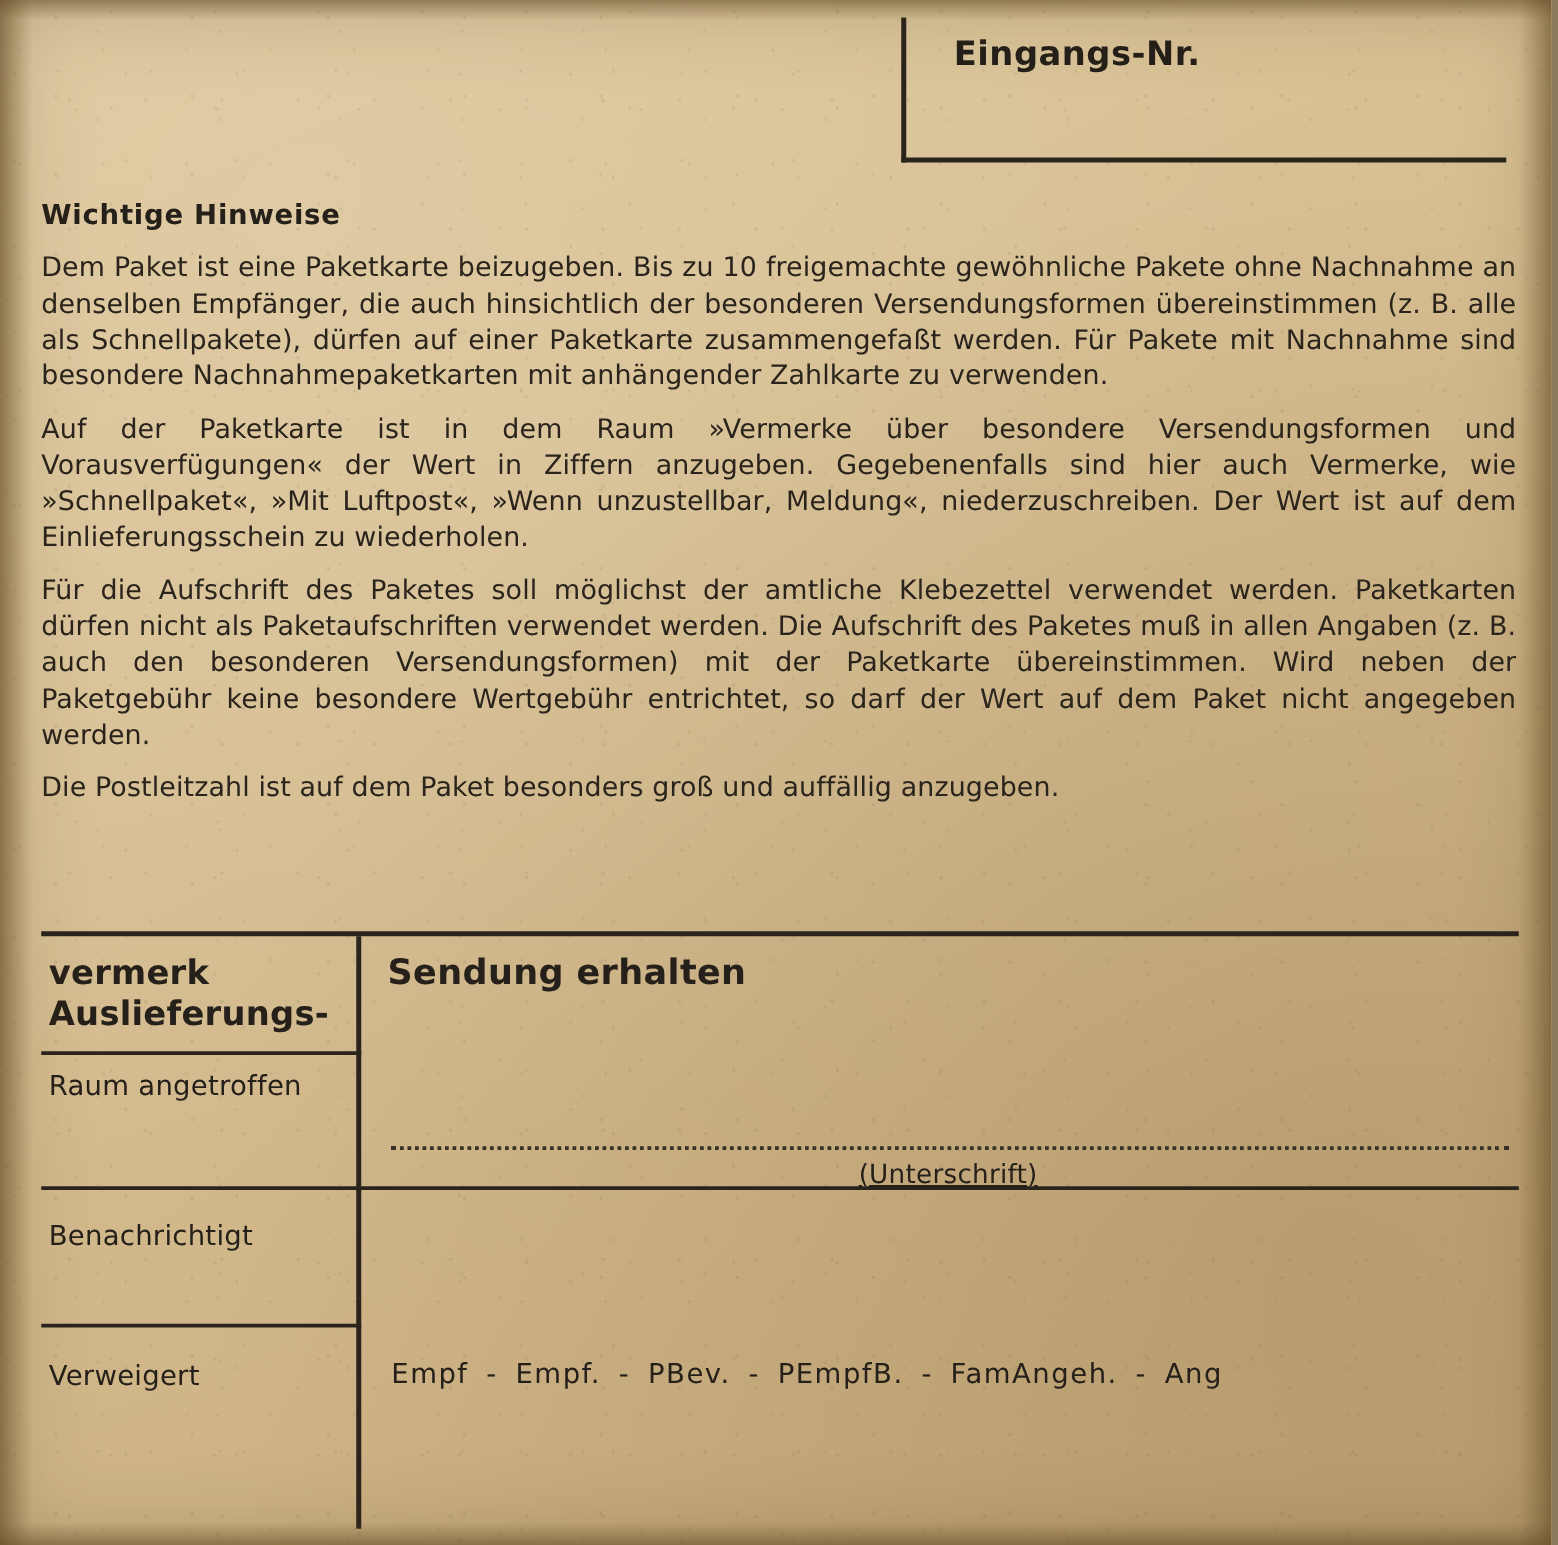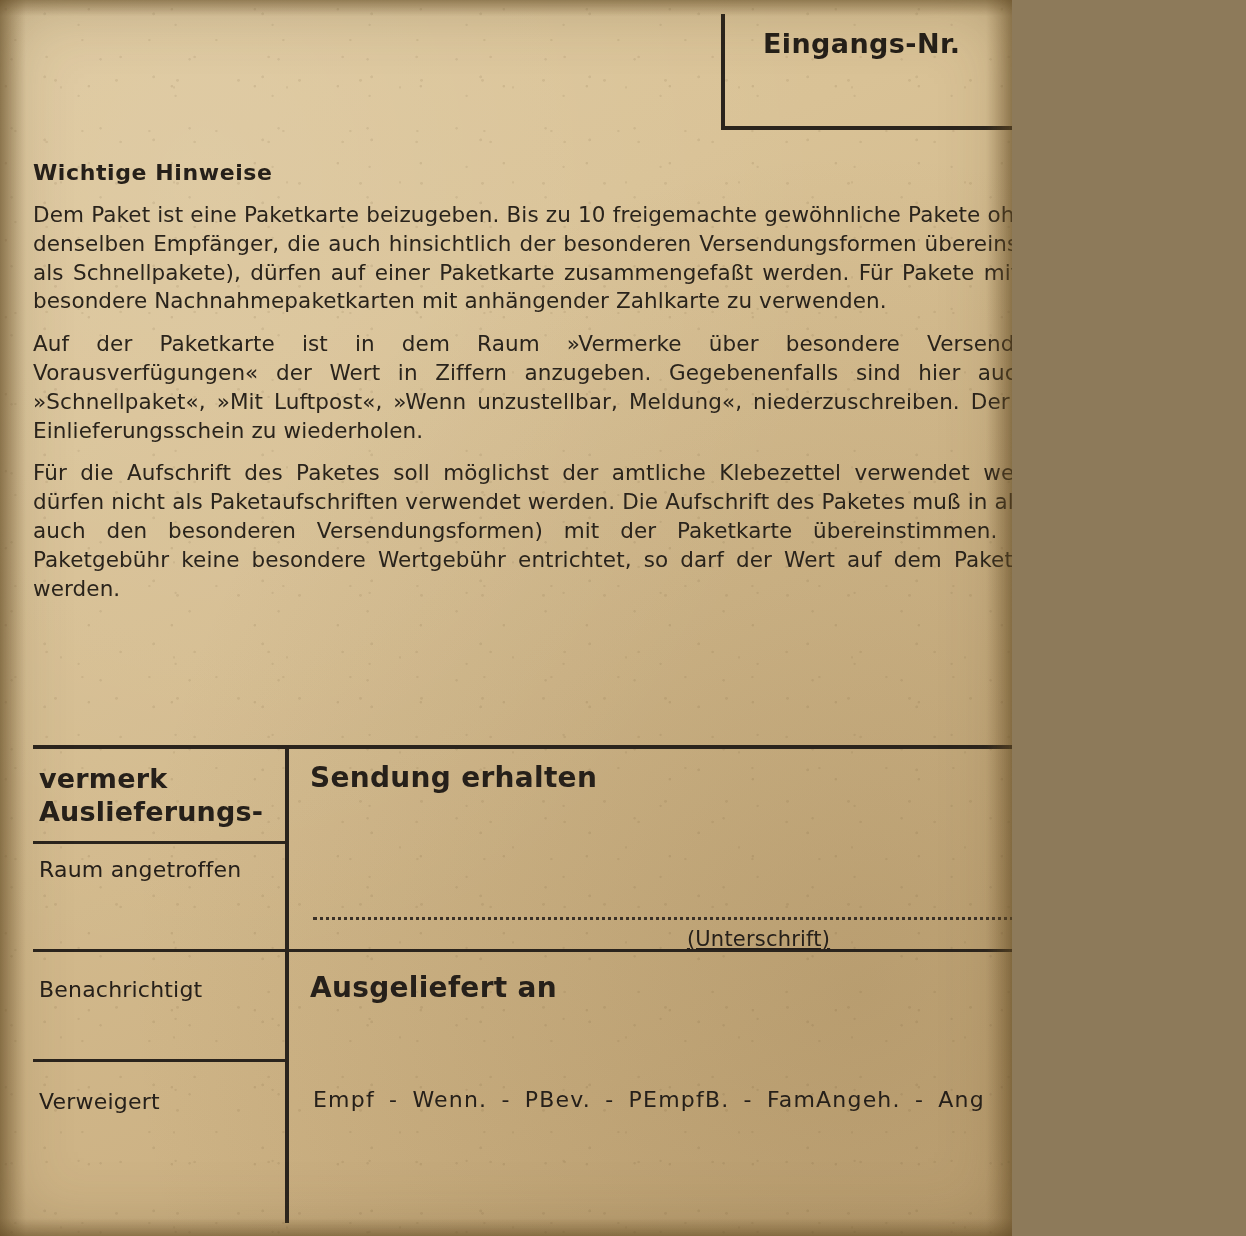--- a/index.html
+++ b/index.html
@@ -2,21 +2,21 @@
 <html lang="de"><head>
 <meta charset="utf-8">
 <style>
   html, body {
     margin: 0;
     padding: 0;
     background: #8d7a5a;
   }
   #page {
     position: relative;
-    width: 1012px;
+    width: 1241px;
     height: 1236px;
     overflow: hidden;
     background:
       radial-gradient(ellipse at 20% 15%, rgba(255,255,255,0.10), rgba(0,0,0,0) 55%),
       radial-gradient(ellipse at 85% 80%, rgba(120,92,48,0.22), rgba(0,0,0,0) 60%),
       linear-gradient(155deg, #ddc79c 0%, #d9c296 28%, #d2b98c 55%, #cbb082 80%, #c4a87a 100%);
     font-family: "DejaVu Sans", sans-serif;
     color: #26201a;
   }
   
@@ -209,20 +209,21 @@
 
   <div id="eingangs-box">
     <div id="eingangs-label">Eingangs-Nr.</div>
   </div>
 
   <div id="hinweise">
     <h2>Wichtige Hinweise</h2>
     <p>Dem Paket ist eine Paketkarte beizugeben. Bis zu 10 freigemachte gewöhnliche Pakete ohne Nachnahme an denselben Empfänger, die auch hinsichtlich der besonderen Versendungsformen übereinstimmen (z. B. alle als Schnellpakete), dürfen auf einer Paketkarte zusammengefaßt werden. Für Pakete mit Nachnahme sind besondere Nachnahmepaketkarten mit anhängender Zahlkarte zu verwenden.</p>
     <p>Auf der Paketkarte ist in dem Raum »Vermerke über besondere Versendungsformen und Vorausverfügungen« der Wert in Ziffern anzugeben. Gegebenenfalls sind hier auch Vermerke, wie »Schnellpaket«, »Mit Luftpost«, »Wenn unzustellbar, Meldung«, niederzuschreiben. Der Wert ist auf dem Einlieferungsschein zu wiederholen.</p>
     <p>Für die Aufschrift des Paketes soll möglichst der amtliche Klebezettel verwendet werden. Paketkarten dürfen nicht als Paketaufschriften verwendet werden. Die Aufschrift des Paketes muß in allen Angaben (z. B. auch den besonderen Versendungsformen) mit der Paketkarte übereinstimmen. Wird neben der Paketgebühr keine besondere Wertgebühr entrichtet, so darf der Wert auf dem Paket nicht angegeben werden.</p>
+    <p class="single">Die Postleitzahl ist auf dem Paket besonders groß und auffällig anzugeben.</p>
   </div>
 
   <div id="table">
 
     <div class="vrule"></div>
 
     <div class="hrule-left" style="top: 92px;"></div>
     <div class="hrule-full" style="top: 200px;"></div>
     <div class="hrule-left" style="top: 310px;"></div>
 
@@ -236,26 +237,25 @@
     <div class="cell-left" id="benachrichtigt">Benachrichtigt</div>
 
     <div class="cell-left" id="verweigert">Verweigert</div>
 
     <div id="sendung-erhalten">Sendung erhalten</div>
 
     <div id="dotted-sig"></div>
 
     <div id="unterschrift">(Unterschrift)</div>
 
-    <div id="ausgeliefert-an">Ausgeliefert an</div>
 
     <div id="abbrev-row">
       <span>Empf</span>
       <span class="abbrev-sep">-</span>
-      <span>Wenn.</span>
+      <span>Empf.</span>
       <span class="abbrev-sep">-</span>
       <span>PBev.</span>
       <span class="abbrev-sep">-</span>
       <span>PEmpfB.</span>
       <span class="abbrev-sep">-</span>
       <span>FamAngeh.</span>
       <span class="abbrev-sep">-</span>
       <span>Ang</span>
     </div>
 

